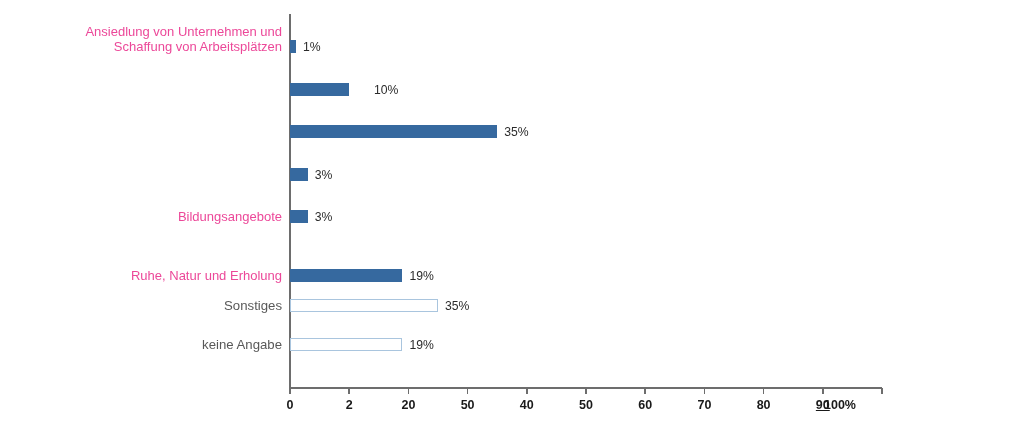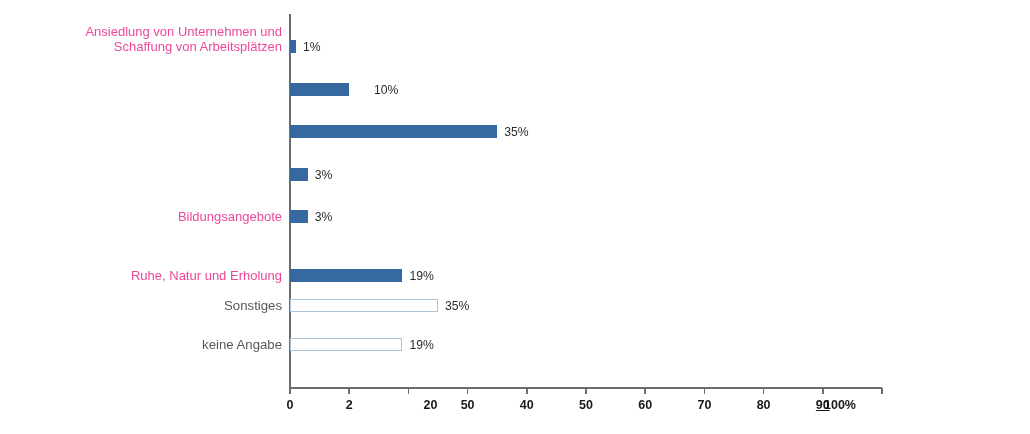--- a/index.html
+++ b/index.html
@@ -106,21 +106,21 @@
 
   <div class="axis-vline"></div>
   <div class="axis-hline"></div>
 
   <div id="ticks-layer">
       <div class="tick" style="left: 289.25px;"></div>
       <div class="tick-label" style="left: 290px;">0</div>
       <div class="tick" style="left: 348.45px;"></div>
       <div class="tick-label" style="left: 349.2px;">2</div>
       <div class="tick" style="left: 407.65px;"></div>
-      <div class="tick-label" style="left: 408.4px; margin-left: 22px;">20</div>
+      <div class="tick-label" style="left: 408.4px;">20</div>
       <div class="tick" style="left: 466.85px;"></div>
       <div class="tick-label" style="left: 467.6px;">50</div>
       <div class="tick" style="left: 526.05px;"></div>
       <div class="tick-label" style="left: 526.8px;">40</div>
       <div class="tick" style="left: 585.25px;"></div>
       <div class="tick-label" style="left: 586px;">50</div>
       <div class="tick" style="left: 644.45px;"></div>
       <div class="tick-label" style="left: 645.2px;">60</div>
       <div class="tick" style="left: 703.65px;"></div>
       <div class="tick-label" style="left: 704.4px;">70</div>

